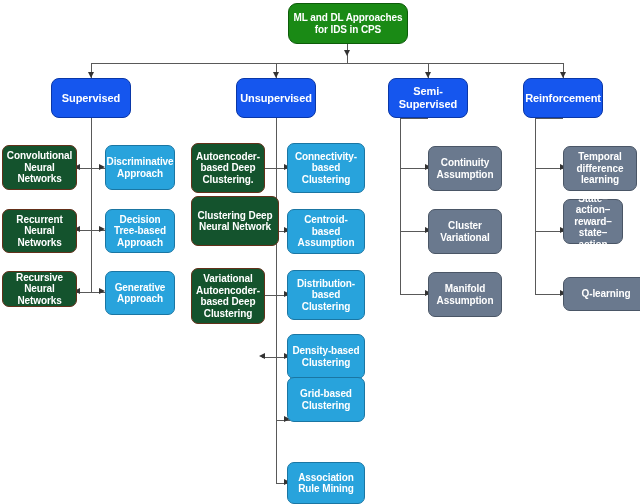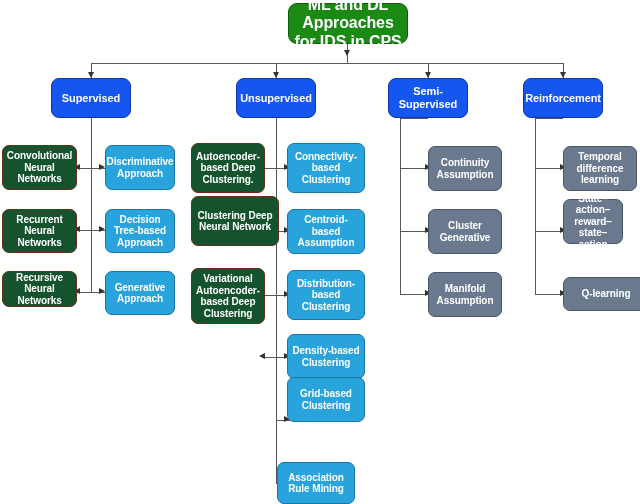--- a/index.html
+++ b/index.html
@@ -22,21 +22,21 @@
     color:#ffffff;
     line-height:1.15;
     border-radius:7px;
     padding:2px 3px;
     letter-spacing:-0.1px;
     z-index:3;
   }
   .root{
     background:#1A8A15;
     border:1px solid #0d5c0a;
-    font-size:16px;
+    font-size:10px;
     font-weight:bold;
     border-radius:9px;
   }
   .cat{
     background:#1556EE;
     border:1px solid #0a37a8;
     font-size:11px;
     font-weight:bold;
     border-radius:8px;
   }
@@ -155,32 +155,32 @@
   <div class="ar ar-left" style="left:259px;top:353px;"></div>
   <div class="ar ar-right" style="left:284px;top:353px;"></div>
   <div class="node lblue" style="left:287px;top:334px;width:78px;height:45px;">Density-based Clustering</div>
 
   <div class="ln hl" style="left:276px;top:420px;width:14px;"></div>
   <div class="ar ar-right" style="left:284px;top:416px;"></div>
   <div class="node lblue" style="left:287px;top:377px;width:78px;height:45px;">Grid-based Clustering</div>
 
   <div class="ln hl" style="left:276px;top:483px;width:14px;"></div>
   <div class="ar ar-right" style="left:284px;top:479px;"></div>
-  <div class="node lblue" style="left:277px;top:462px;width:78px;height:42px;">Association Rule Mining</div>
+  <div class="node lblue" style="left:287px;top:462px;width:78px;height:42px;">Association Rule Mining</div>
 
   <div class="ln vl" style="left:400px;top:118px;height:176px;"></div>
   <div class="ln hl" style="left:400px;top:118px;width:28px;"></div>
 
   <div class="ln hl" style="left:400px;top:168px;width:30px;"></div>
   <div class="ar ar-right" style="left:425px;top:164px;"></div>
   <div class="node slate" style="left:428px;top:146px;width:74px;height:45px;">Continuity Assumption</div>
 
   <div class="ln hl" style="left:400px;top:231px;width:30px;"></div>
   <div class="ar ar-right" style="left:425px;top:227px;"></div>
-  <div class="node slate" style="left:428px;top:209px;width:74px;height:45px;">Cluster Generative</div>
+  <div class="node slate" style="left:428px;top:209px;width:74px;height:45px;">Cluster Variational</div>
 
   <div class="ln hl" style="left:400px;top:294px;width:30px;"></div>
   <div class="ar ar-right" style="left:425px;top:290px;"></div>
   <div class="node slate" style="left:428px;top:272px;width:74px;height:45px;">Manifold Assumption</div>
 
   <div class="ln vl" style="left:535px;top:118px;height:176px;"></div>
   <div class="ln hl" style="left:535px;top:118px;width:28px;"></div>
 
   <div class="ln hl" style="left:535px;top:168px;width:30px;"></div>
   <div class="ar ar-right" style="left:560px;top:164px;"></div>

